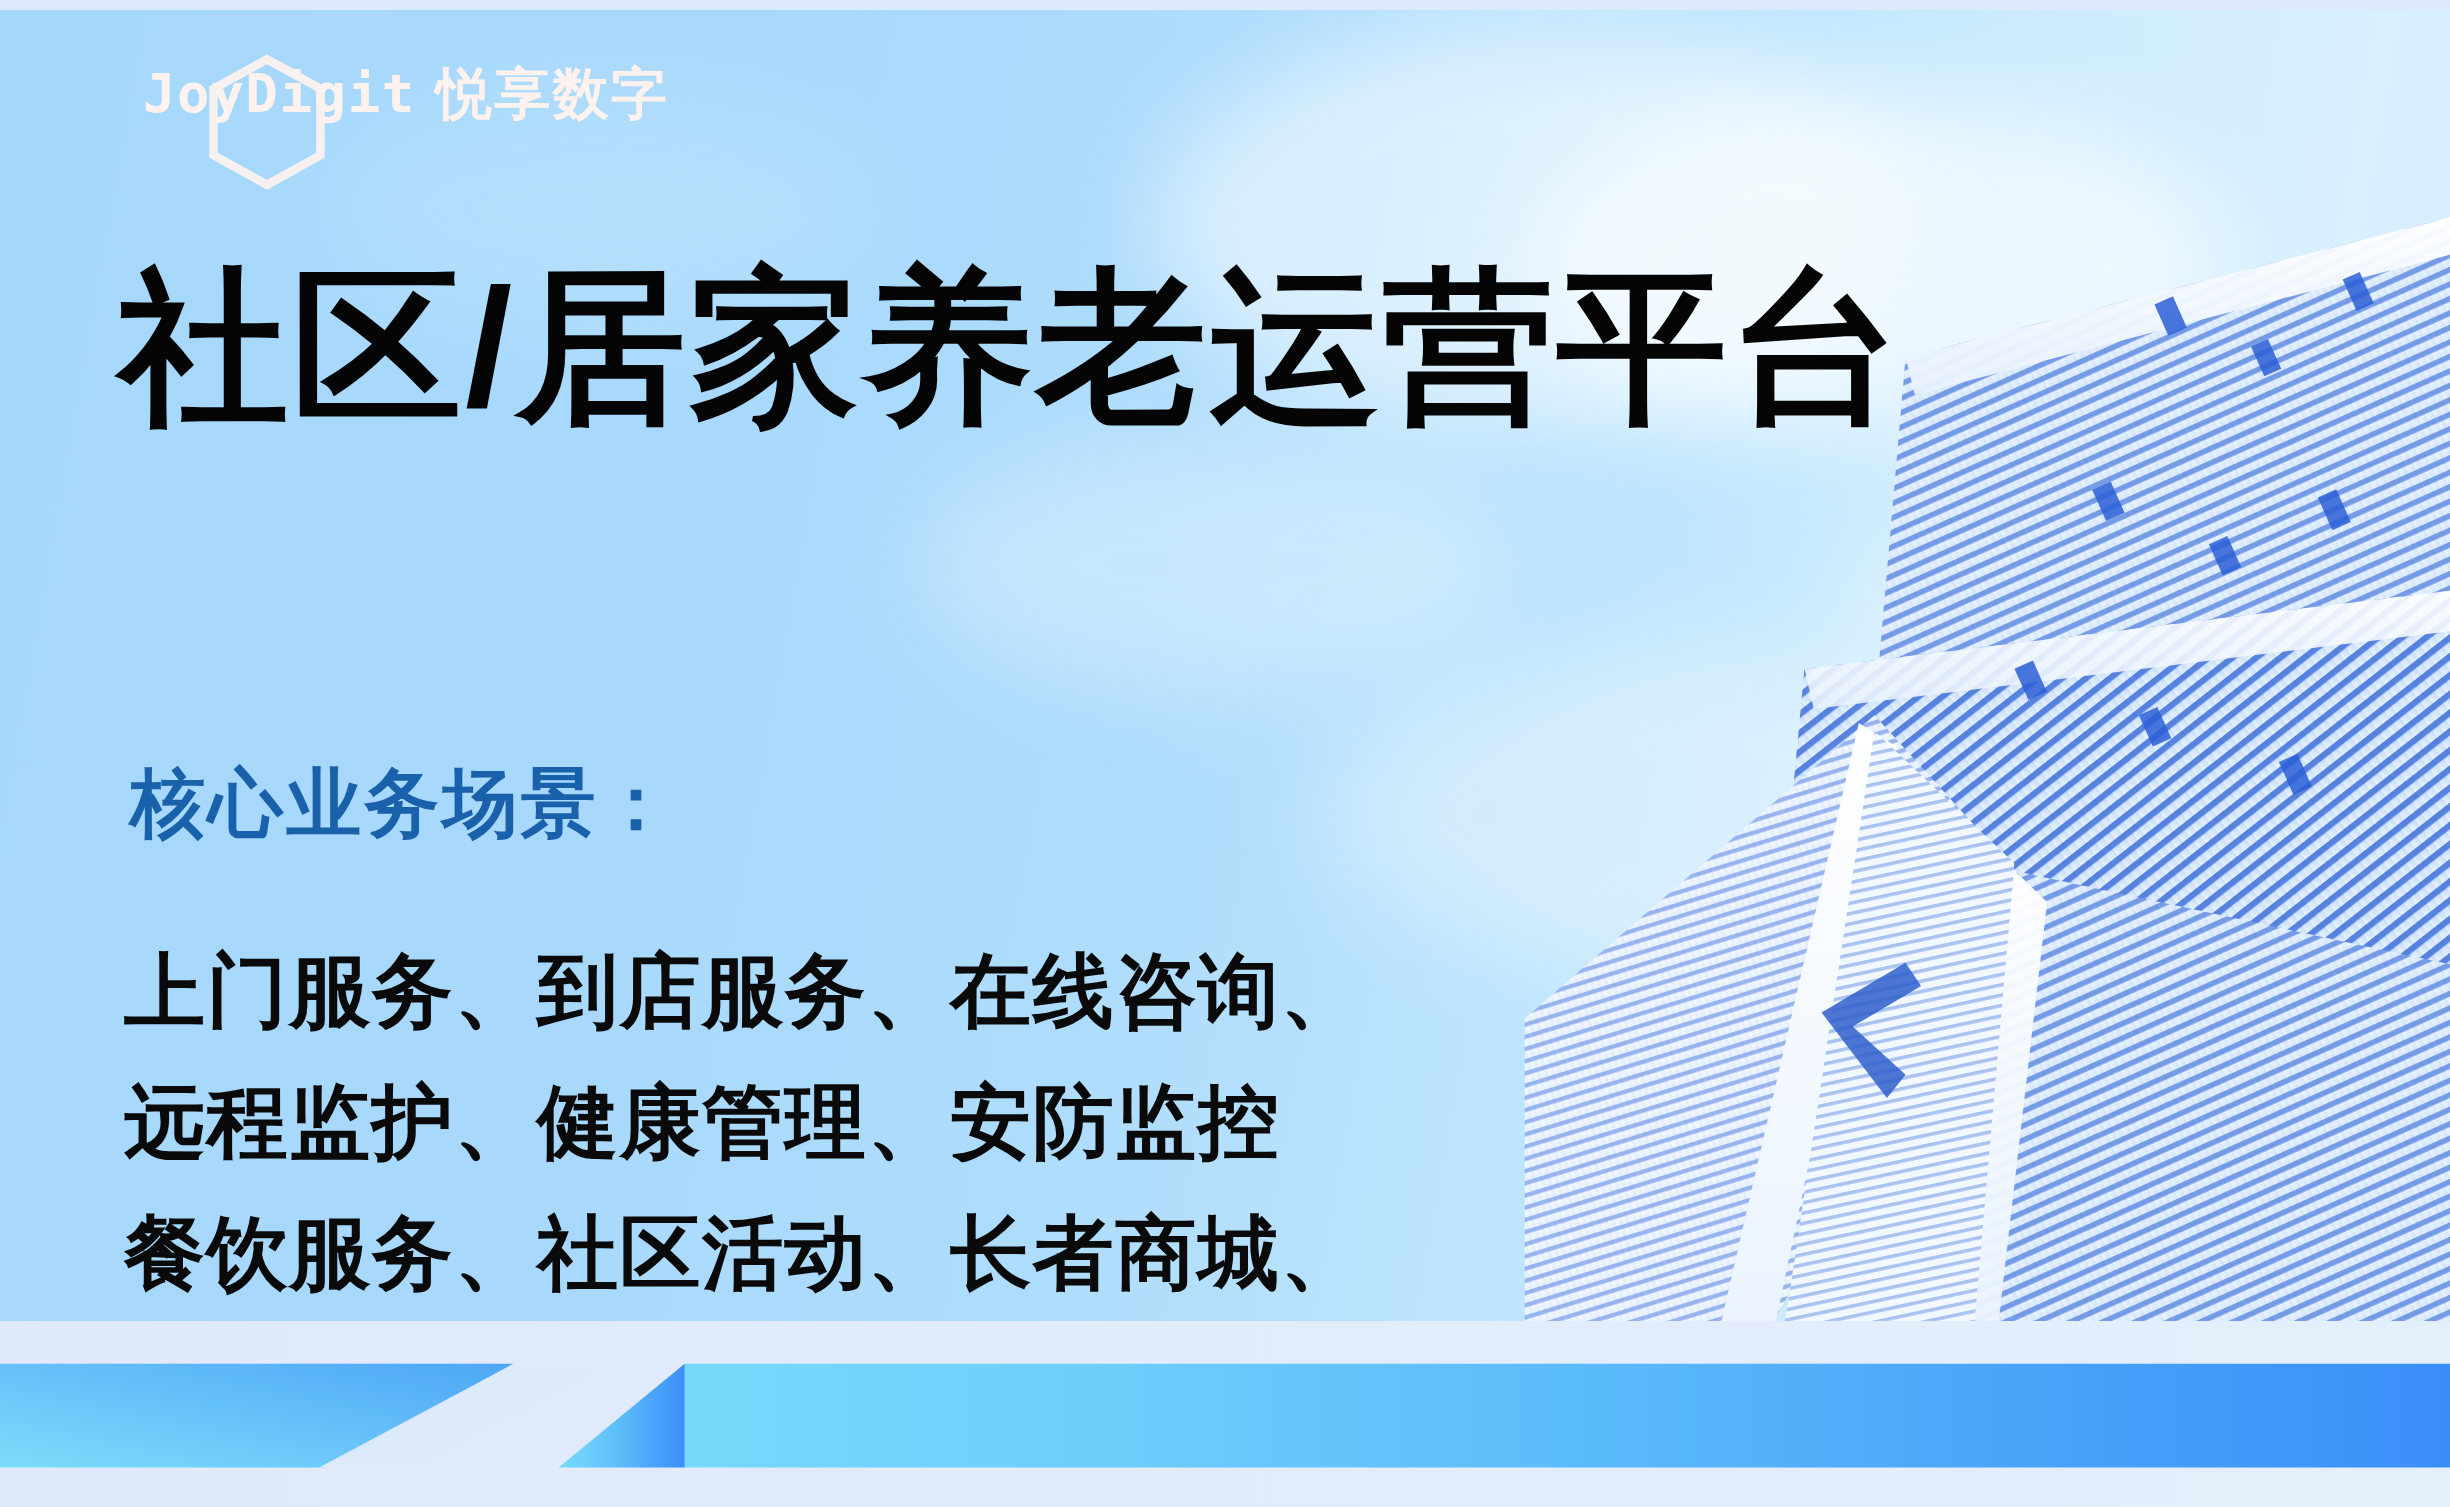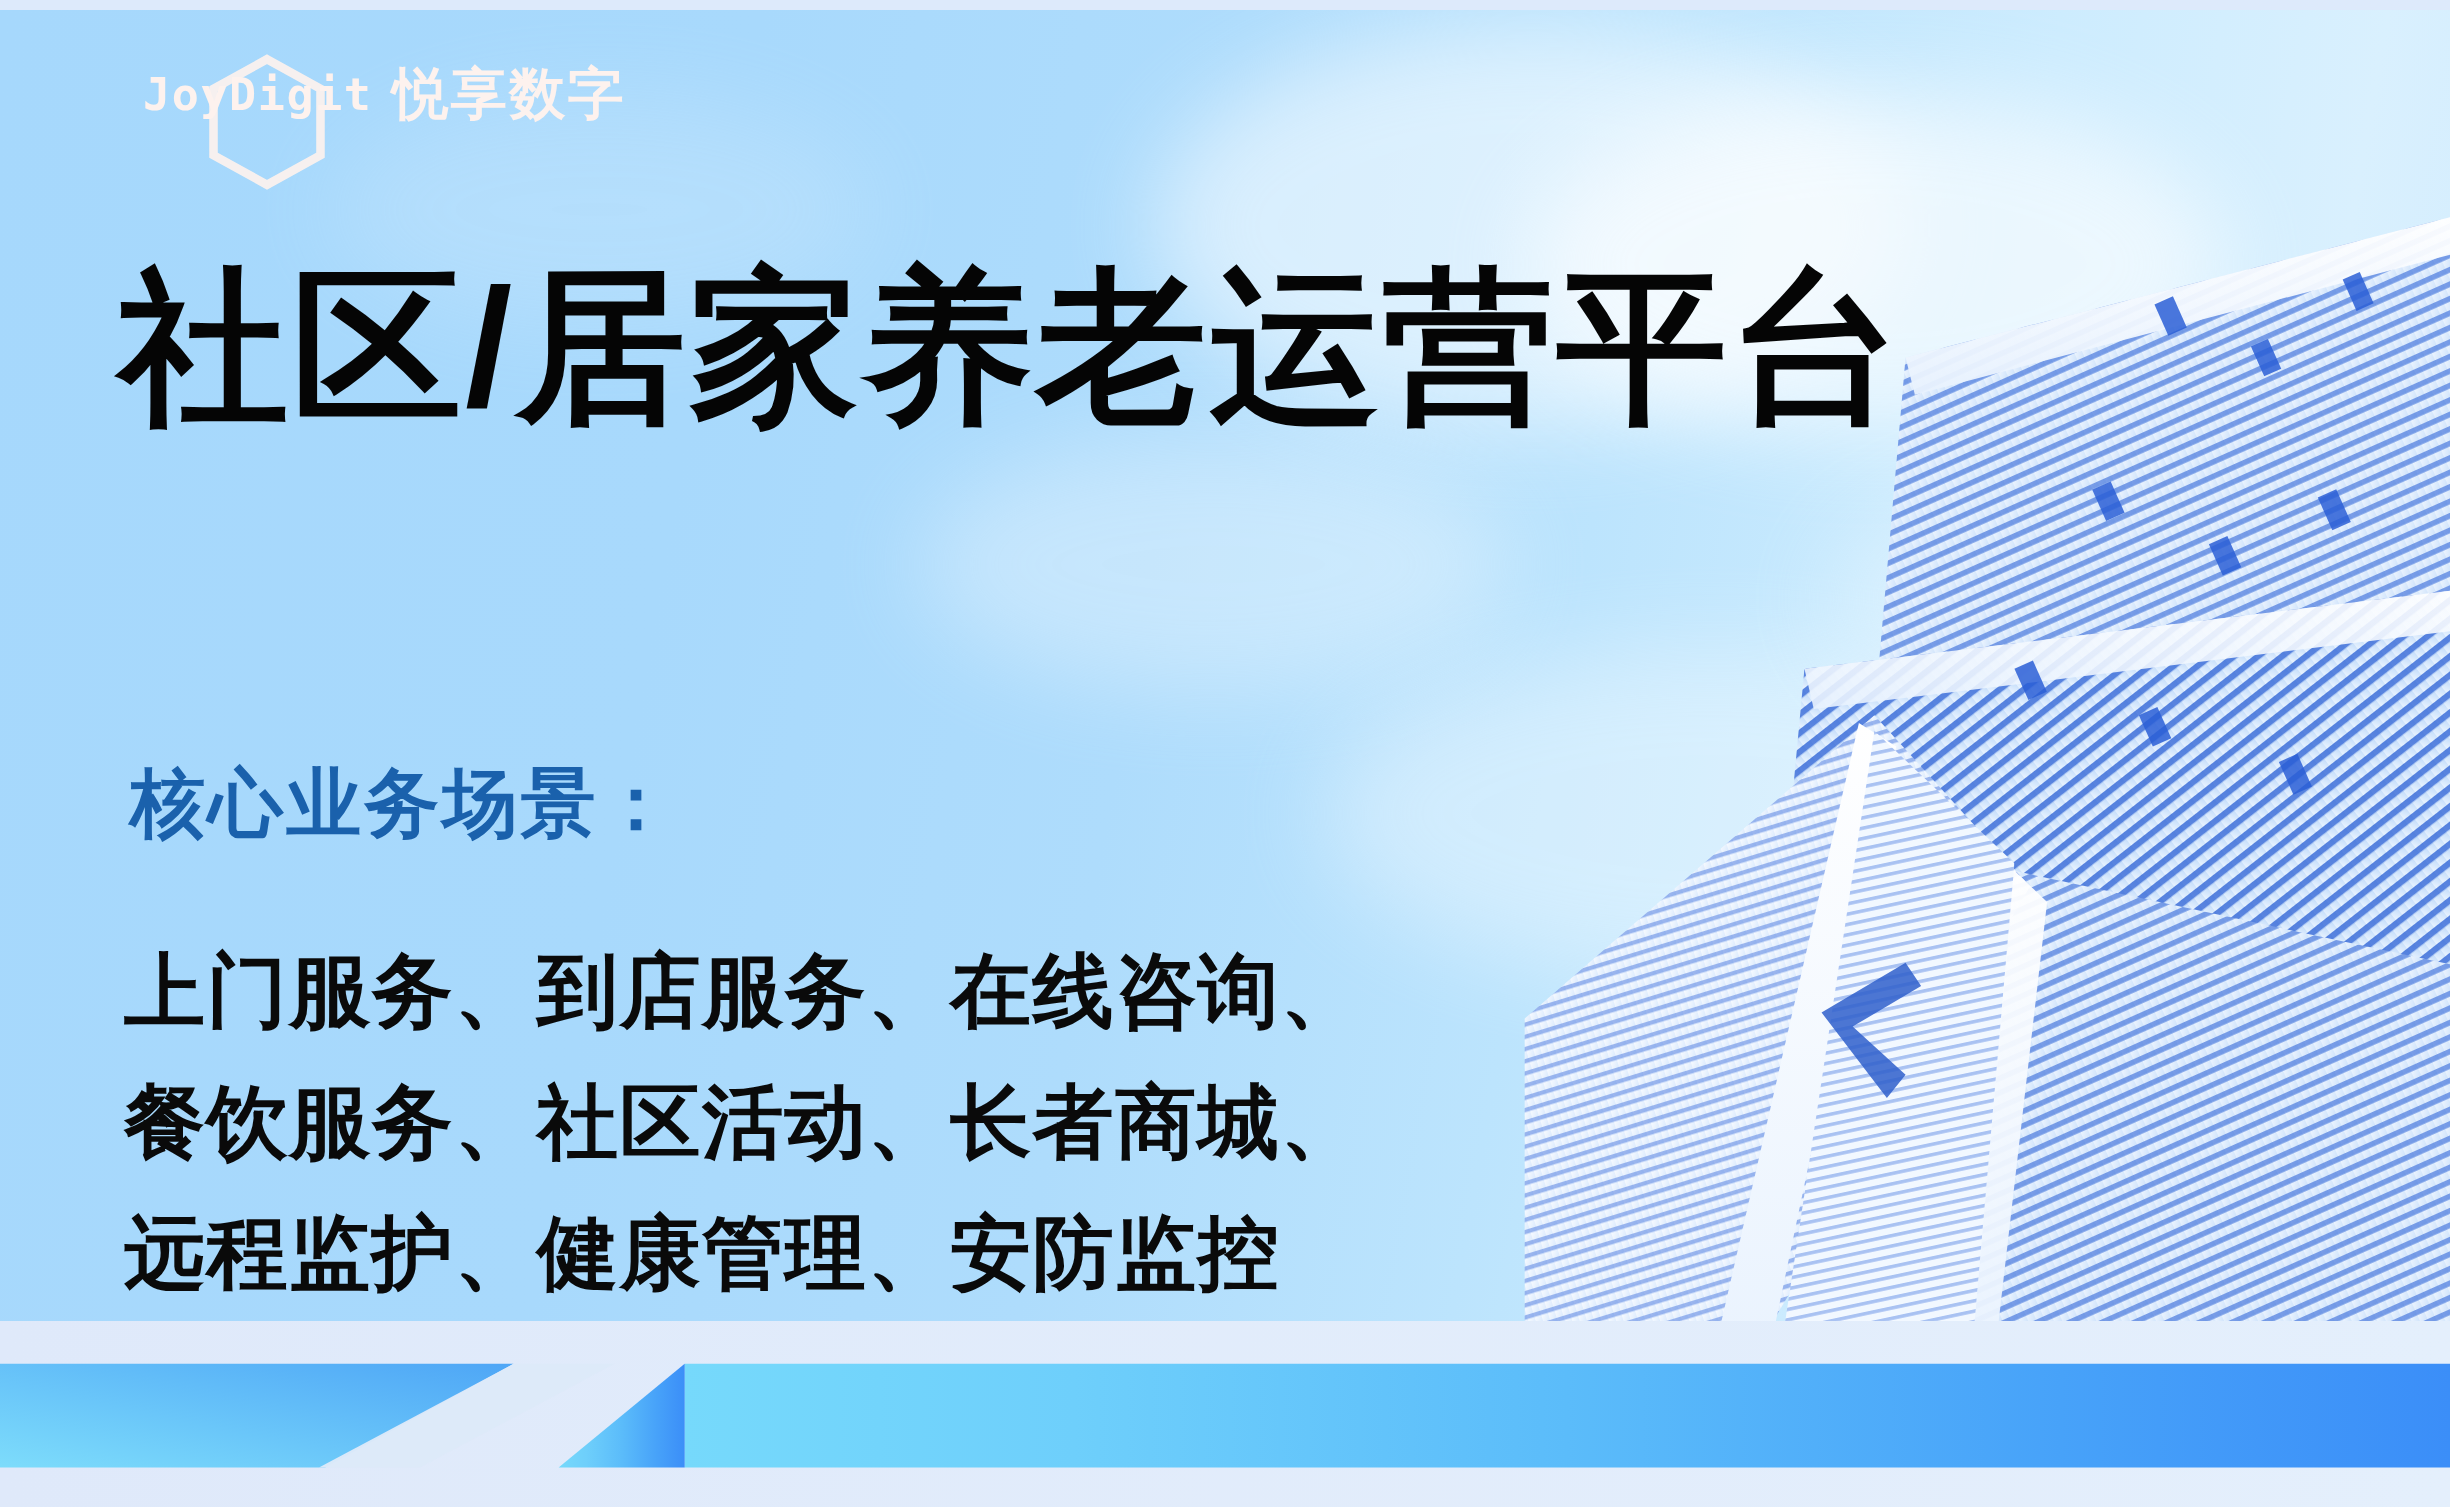--- a/index.html
+++ b/index.html
@@ -72,21 +72,21 @@
     height:92px;
   }
   .logo-hex {
     position:absolute; left:61px; top:4.7px;
     width:126px; height:138px;
     z-index:1; pointer-events:none;
   }
   .logo-mark {
     position:relative; z-index:2;
     font-family:"DejaVu Sans Mono", monospace;
-    font-size:45px; font-weight:700;
+    font-size:54px; font-weight:700;
     letter-spacing:1.6px;
     color:#fdf2ee;
     line-height:1;
   }
   .logo-cn {
     position:relative; z-index:2;
     font-size:56px; font-weight:700;
     letter-spacing:2.3px;
     color:#fdf2ee;
     line-height:1;
@@ -258,22 +258,22 @@
     <span class="logo-mark">JoyDigit</span>
     <span class="logo-cn">悦享数字</span>
   </div>
 
   <h1 class="title">社区/居家养老运营平台</h1>
 
   <h2 class="section-head">核心业务场景：</h2>
 
   <div class="body-lines">
     <div class="body-line">上门服务、到店服务、在线咨询、</div>
+    <div class="body-line">远程监护、健康管理、安防监控</div>
     <div class="body-line">餐饮服务、社区活动、长者商城、</div>
-    <div class="body-line">远程监护、健康管理、安防监控</div>
   </div>
 
   <div class="bottom-band">
     <svg viewBox="0 0 3149 240" preserveAspectRatio="none">
       <defs>
         <linearGradient id="bandLeft" x1="0" y1="1" x2="1" y2="0">
           <stop offset="0" stop-color="#7ddcfb"></stop>
           <stop offset="1" stop-color="#4ea6f6"></stop>
         </linearGradient>
         <linearGradient id="bandMain" x1="0" y1="0" x2="1" y2="0">

